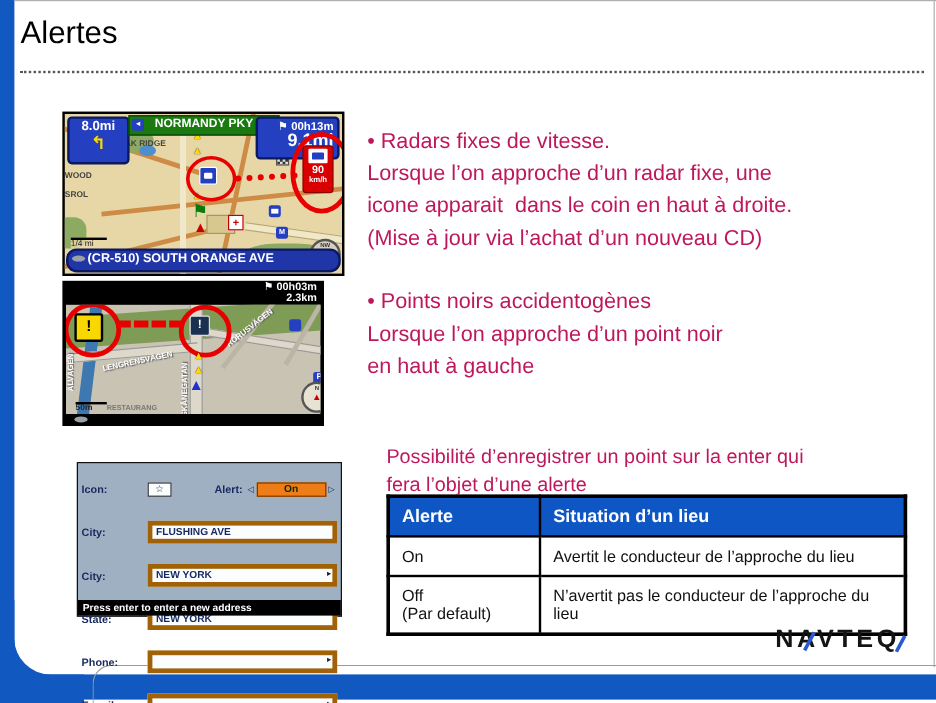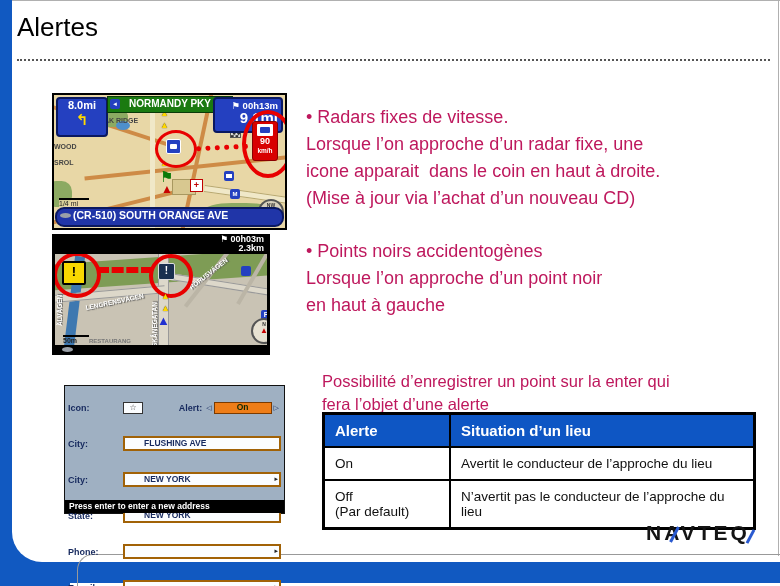--- a/index.html
+++ b/index.html
@@ -52,21 +52,21 @@
   .gps2-map{position:absolute;left:3px;top:20px;right:3px;bottom:10px;background:#C9C3B4;overflow:hidden;}
   .street-v{position:absolute;writing-mode:vertical-rl;transform:rotate(180deg);font-size:6.5px;font-weight:bold;color:#fff;text-shadow:1px 1px 1px #555;}
   .street-d{position:absolute;font-size:6.5px;font-weight:bold;color:#fff;text-shadow:1px 1px 1px #555;}
   .gps2-hdr{position:absolute;top:1px;right:6px;color:#fff;font-size:9px;font-weight:bold;text-align:right;line-height:9px;}
   
   .gps3{left:64px;top:385px;width:221px;height:129px;background:#9FB0C2;border:1px solid #111;}
   .form-hdr{position:absolute;left:0;top:0;right:0;height:14px;background:linear-gradient(90deg,#0B1B3A,#33537F);color:#EAF0F8;font-size:10px;font-weight:bold;text-align:right;line-height:14px;padding-right:4px;letter-spacing:0.3px;}
   .form-rows{position:absolute;left:3px;right:3px;top:16px;bottom:14px;display:flex;flex-direction:column;justify-content:space-between;gap:25px;}
   .frow{display:flex;align-items:center;height:11px;}
   .flabel{width:55px;font-size:9px;font-weight:bold;color:#16295E;}
-  .finput{flex:1;height:11px;background:#FBFDFF;border:2px solid #a16207;font-size:8.5px;font-weight:bold;color:#16295E;line-height:10px;padding-left:19px;position:relative;}
+  .finput{flex:1;height:11px;background:#FBFDFF;border:4px solid #a16207;font-size:8.5px;font-weight:bold;color:#16295E;line-height:10px;padding-left:3px;position:relative;}
   .finput.orange{background:#EE7D18;}
   .farrow{position:absolute;right:1px;top:0;font-size:7px;color:#222;line-height:10px;}
   .form-status{position:absolute;left:0;right:0;bottom:0;height:13px;background:#000;color:#fff;font-size:8.5px;font-weight:bold;line-height:13px;padding-left:4px;}
   .alert-btn{width:56px;height:10px;background:#EE7D18;border:1px solid #7A3A00;font-size:8.5px;font-weight:bold;color:#102A00;text-align:center;line-height:9px;}
   .icon-box{width:18px;height:10px;background:#FBFDFF;border:1px solid #333;font-size:8px;line-height:9px;text-align:center;color:#333;}
   .tri-glyph{font-size:7px;color:#16295E;padding:0 2px;}
 </style>
 </head>
 <body>
 

